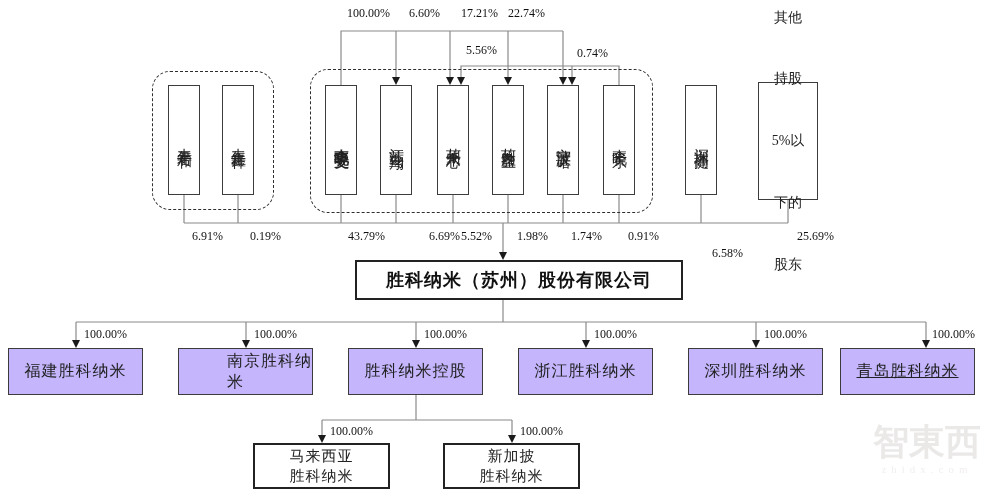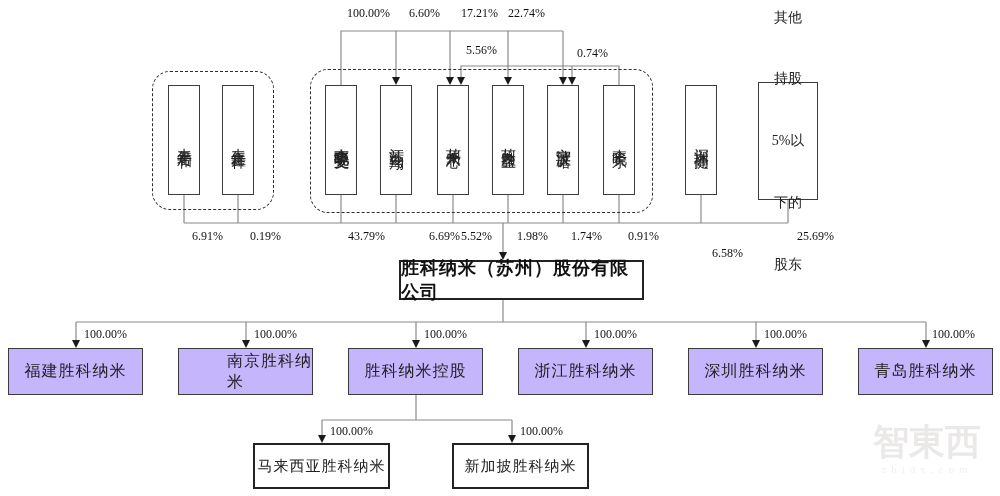--- a/index.html
+++ b/index.html
@@ -19,34 +19,34 @@
   .wbox{
     position:absolute;left:758px;top:82px;width:60px;height:118px;box-sizing:border-box;
     border:1.4px solid #3c3c3c;background:#fff;
     display:flex;flex-direction:column;align-items:center;justify-content:center;
     font-size:14px;line-height:1.55;color:#222;gap:40px;
   }
   .dashed-group{
     position:absolute;border:1.5px dashed #2e2e2e;border-radius:18px;background:transparent;
   }
   .company-box{
-    position:absolute;left:355px;top:260px;width:245px;height:40px;box-sizing:border-box;
+    position:absolute;left:355px;top:260px;width:328px;height:40px;box-sizing:border-box;
     border:2px solid #222;background:#fff;display:flex;align-items:center;justify-content:center;
-    font-size:18px;font-weight:bold;letter-spacing:1px;color:#111;margin-left:44px;
+    font-size:18px;font-weight:bold;letter-spacing:1px;color:#111;
   }
   .hbox{
     position:absolute;top:348px;width:135px;height:47px;box-sizing:border-box;
     border:1.4px solid #3c3c3c;background:#c4b5fd;
     display:flex;align-items:center;justify-content:center;
     font-size:16px;letter-spacing:1px;color:#222;
   }
   .bbox{
     position:absolute;top:443px;width:137px;height:46px;box-sizing:border-box;
     border:2px solid #222;background:#fff;
-    display:flex;flex-direction:row;align-items:center;justify-content:center;
+    display:flex;flex-direction:column;align-items:center;justify-content:center;
     font-size:15px;line-height:1.35;letter-spacing:1px;color:#222;
   }
   .pct{
     position:absolute;font-size:12px;color:#111;white-space:nowrap;
     font-family:Liberation Serif, serif;
   }
   .watermark{
     position:absolute;left:852px;top:424px;width:150px;text-align:center;
     user-select:none;pointer-events:none;
   }
@@ -161,30 +161,30 @@
   <div class="pct" style="left:424px;top:327px;">100.00%</div>
   <div class="pct" style="left:594px;top:327px;">100.00%</div>
   <div class="pct" style="left:764px;top:327px;">100.00%</div>
   <div class="pct" style="left:932px;top:327px;">100.00%</div>
 
   <div class="hbox" style="left:8px;">福建胜科纳米</div>
   <div class="hbox" style="left:178px;padding-left:48px;">南京胜科纳米</div>
   <div class="hbox" style="left:348px;">胜科纳米控股</div>
   <div class="hbox" style="left:518px;">浙江胜科纳米</div>
   <div class="hbox" style="left:688px;">深圳胜科纳米</div>
-  <div class="hbox" style="left:858px;">青岛胜科纳米</div>
+  <div class="hbox" style="left:840px;text-decoration:underline;">青岛胜科纳米</div>
 
   <div class="pct" style="left:330px;top:424px;">100.00%</div>
   <div class="pct" style="left:520px;top:424px;">100.00%</div>
 
   <div class="bbox" style="left:253px;">
     <span>马来西亚</span>
     <span>胜科纳米</span>
   </div>
-  <div class="bbox" style="left:443px;margin-left:9px;">
+  <div class="bbox" style="left:443px;">
     <span>新加披</span>
     <span>胜科纳米</span>
   </div>
 
   <div class="watermark">
     <div class="wm-main">智東西</div>
     <div class="wm-sub">zhidx.com</div>
   </div>
 
 </div>

